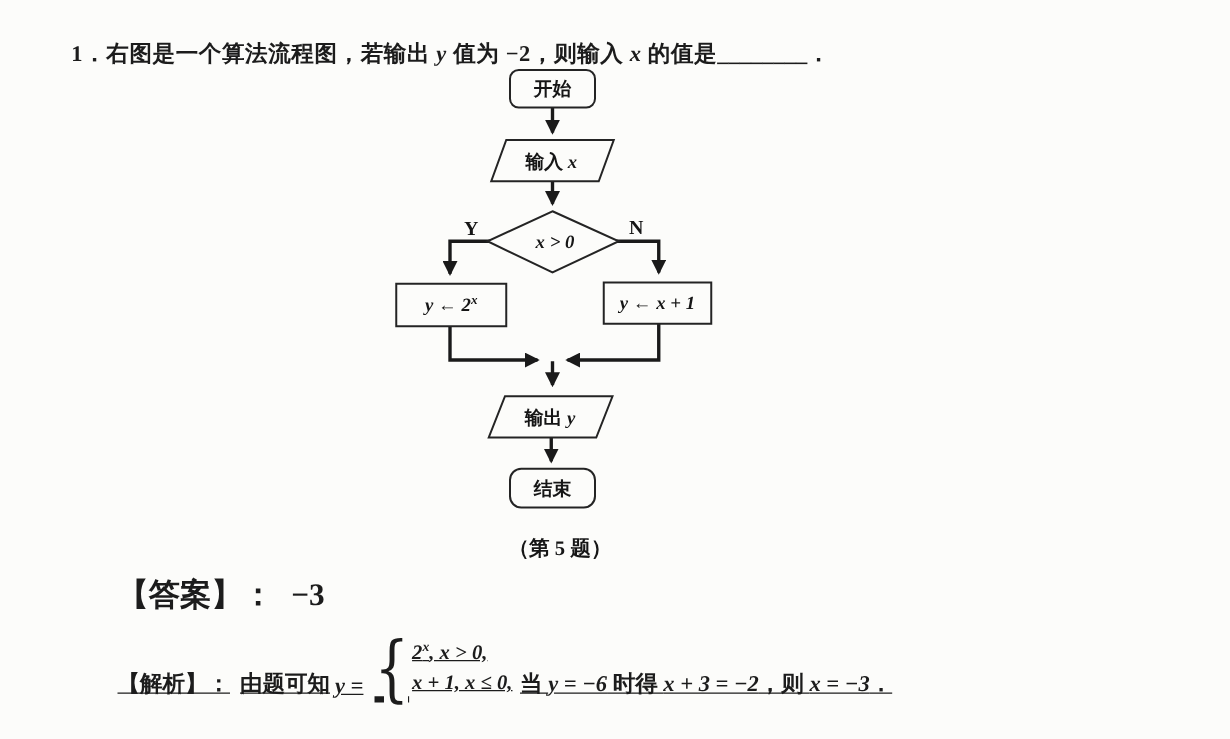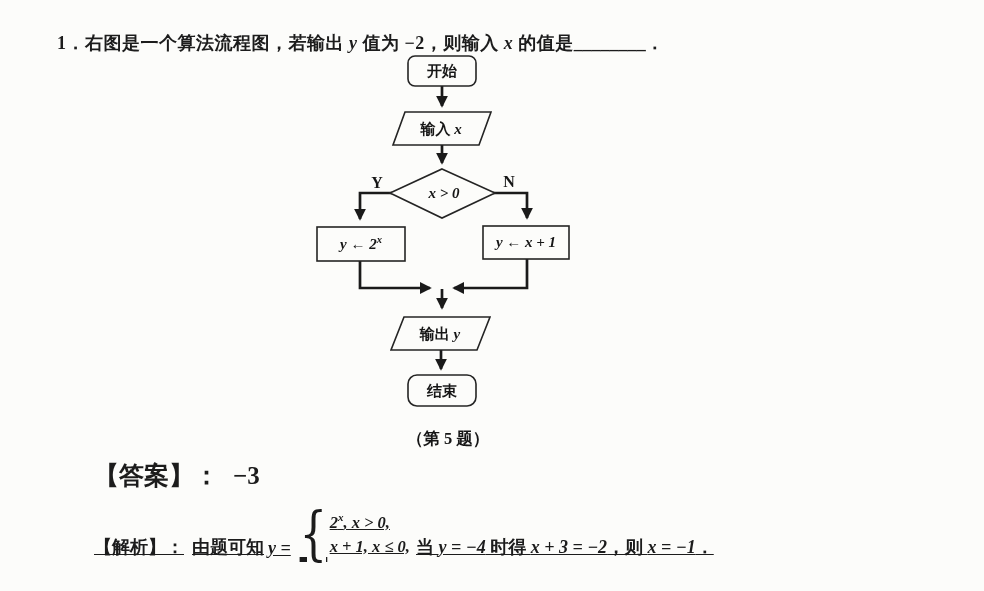--- a/index.html
+++ b/index.html
@@ -147,17 +147,17 @@
     <span class="piecewise">
       <span class="brace">{</span>
       <span class="cases">
         <span class="case-row math">
           <span>2</span><sup>x</sup><span>, x &gt; 0,</span>
         </span>
         <span class="case-row math">x + 1, x ≤ 0,</span>
       </span>
     </span>
     <span class="conclusion">
-      <span>当 </span><span class="math">y = −4</span><span> 时得 </span><span class="math">x + 3 = −2</span><span>，则 </span><span class="math">x = −1</span><span>．</span>
+      <span>当 </span><span class="math">y = −6</span><span> 时得 </span><span class="math">x + 3 = −2</span><span>，则 </span><span class="math">x = −3</span><span>．</span>
     </span>
   </div>
 
 </div>
 
 </body></html>

